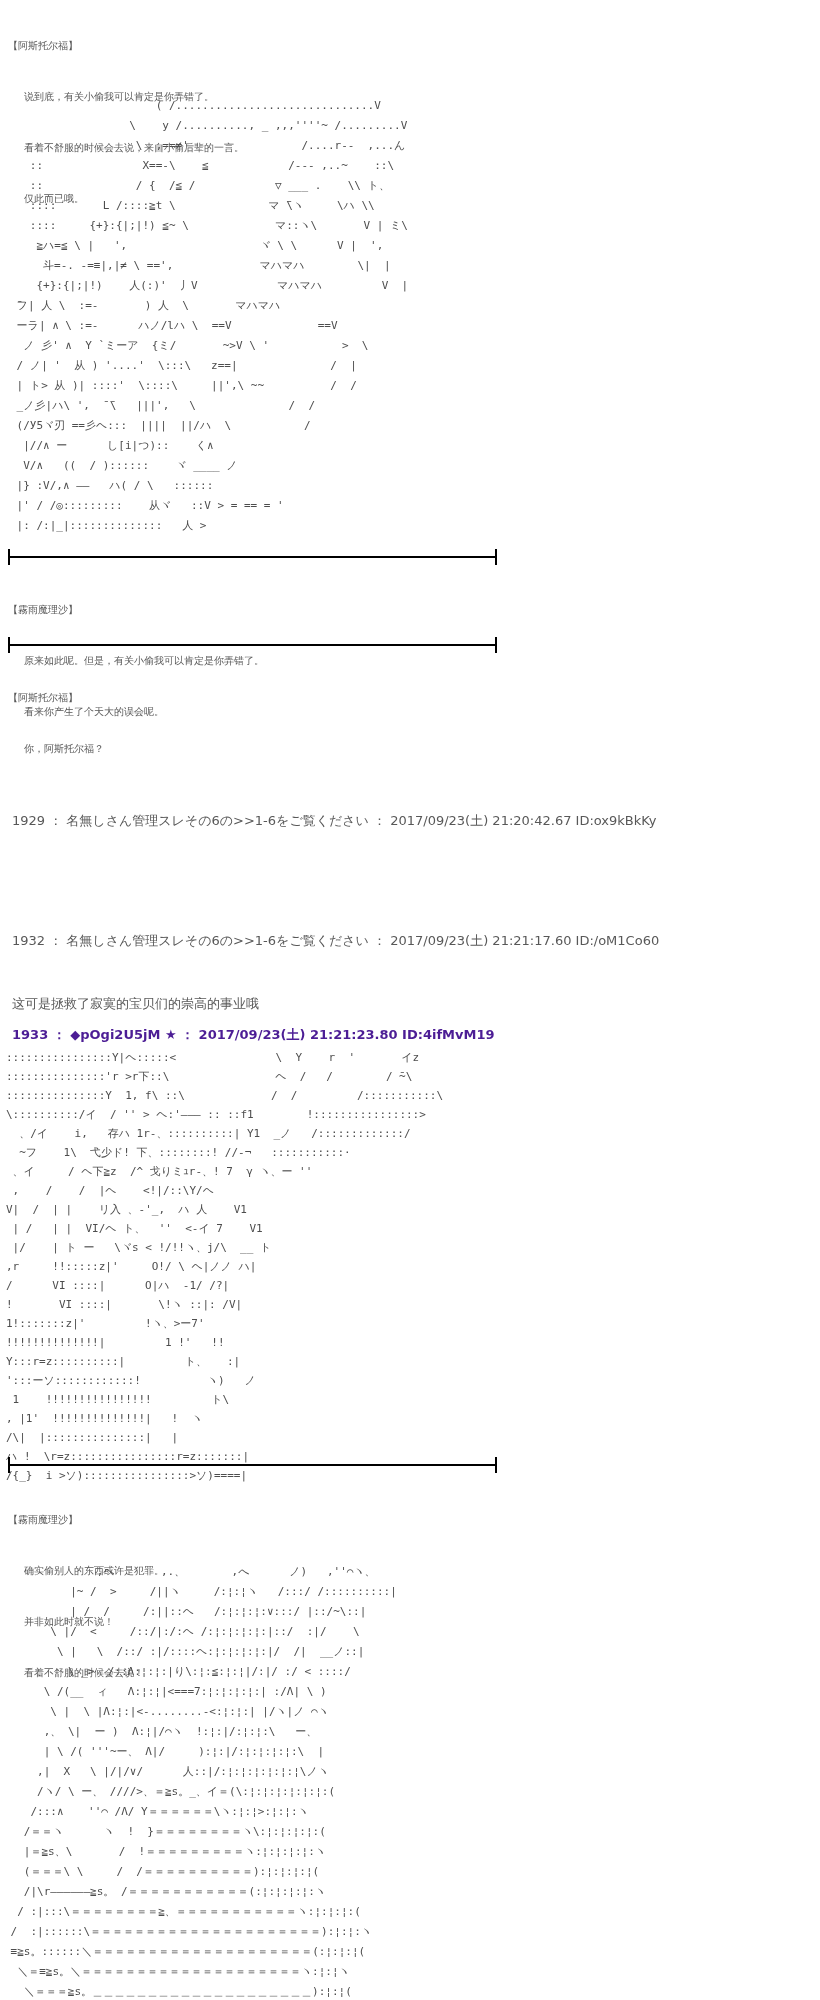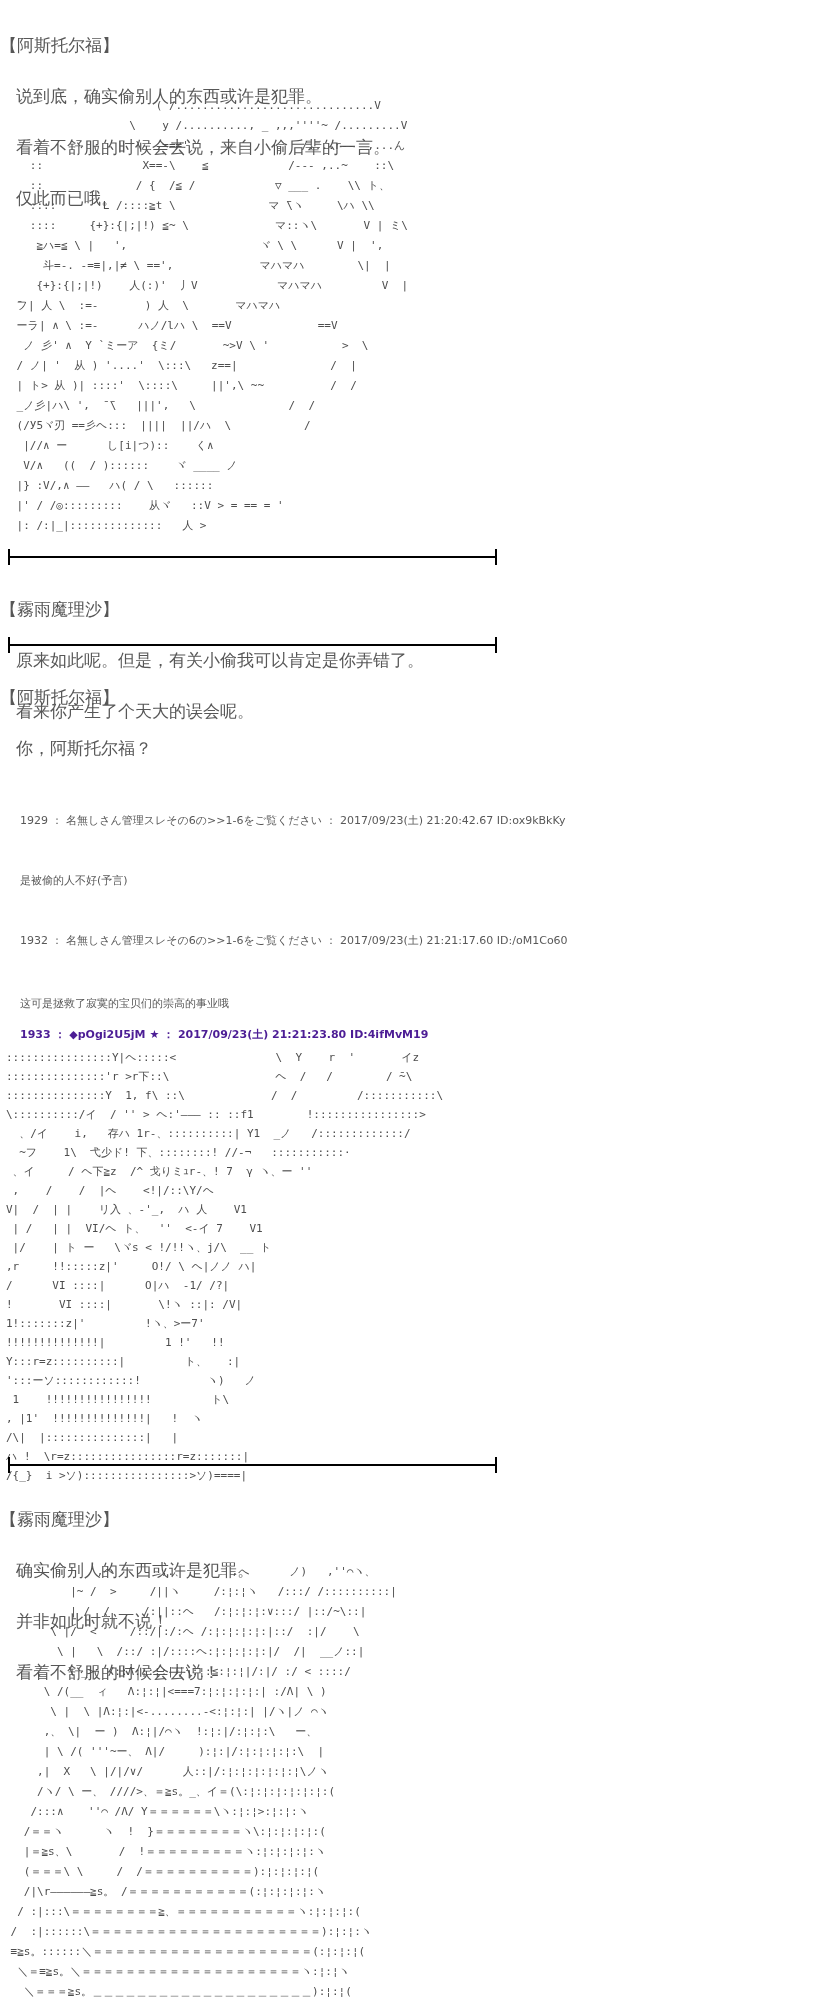--- a/index.html
+++ b/index.html
@@ -5,23 +5,23 @@
   * { box-sizing: border-box; }
   html, body { margin: 0; padding: 0; }
   body {
     width: 820px; height: 2000px;
     background: #ffffff;
     position: relative;
     overflow: hidden;
     font-family: "DejaVu Sans", "Liberation Sans", sans-serif;
   }
   .dialog {
-    position: absolute; left: 0;
+    position: absolute; left: 8px;
     color: #575757;
-    font-size: 17px; line-height: 17px;
+    font-size: 10px; line-height: 17px;
     white-space: pre;
   }
   .dialog .speaker { }
   .dialog .dline { padding-left: 16px; }
   .aa {
     position: absolute; margin: 0;
     color: #4d4d4d;
     font-family: "DejaVu Sans Mono", "Liberation Mono", monospace;
     font-size: 11px;
     white-space: pre;
@@ -31,34 +31,34 @@
     width: 489px; height: 2px;
     background: #000;
   }
   .divider::before, .divider::after {
     content: ""; position: absolute; top: -7px;
     width: 2px; height: 16px; background: #000;
   }
   .divider::before { left: 0; }
   .divider::after { right: 0; }
   .post {
-    position: absolute; left: 20px;
+    position: absolute; left: 12px;
     color: #585858;
-    font-size: 11px; line-height: 21px;
+    font-size: 13px; line-height: 21px;
     white-space: pre;
   }
   .post .body { }
   .post.bold .header { color: #4c1d95; font-weight: bold; }
 </style>
 </head>
 <body>
 
 <section class="dialog" style="top:3px">
   <div class="speaker">【阿斯托尔福】</div>
-  <div class="dline">说到底，确实偷别人的东西或许是犯罪。</div>
+  <div class="dline">说到底，有关小偷我可以肯定是你弄错了。</div>
   <div class="dline">看着不舒服的时候会去说，来自小偷后辈的一言。</div>
   <div class="dline">仅此而已哦。</div>
 </section>
 
 <pre class="aa" style="top:96px; left:10px; line-height:20px">                      ( /..............................V
                   \    y /.........., _ ,,,''''~ /.........V
                    \  ,==≠'                 /....r--  ,...ん
    ::               X==-\    ≦            /--- ,..~    ::\
    ::              / {  /≦ /            ▽ ___ .    \\ ト、
    ::::       L /::::≧t \              マ ̄\ヽ     \ハ \\
@@ -92,21 +92,20 @@
 <section class="dialog" style="top:655px">
   <div class="speaker">【阿斯托尔福】</div>
   <div class="dline">你，阿斯托尔福？</div>
 </section>
 
 <div class="post" style="top:768px">
   <div class="header">1929 ： 名無しさん管理スレその6の&gt;&gt;1-6をご覧ください ： 2017/09/23(土) 21:20:42.67 ID:ox9kBkKy</div>
 </div>
 
 <div class="post" style="top:828px">
-  <div class="body">是被偷的人不好(予言)</div>
 </div>
 
 <div class="post" style="top:888px">
   <div class="header">1932 ： 名無しさん管理スレその6の&gt;&gt;1-6をご覧ください ： 2017/09/23(土) 21:21:17.60 ID:/oM1Co60</div>
   <div class="body">这可是拯救了寂寞的宝贝们的崇高的事业哦</div>
 </div>
 
 <div class="post bold" style="top:982px">
   <div class="header">1933 ： ◆pOgi2U5jM ★ ： 2017/09/23(土) 21:21:23.80 ID:4ifMvM19</div>
 </div>

